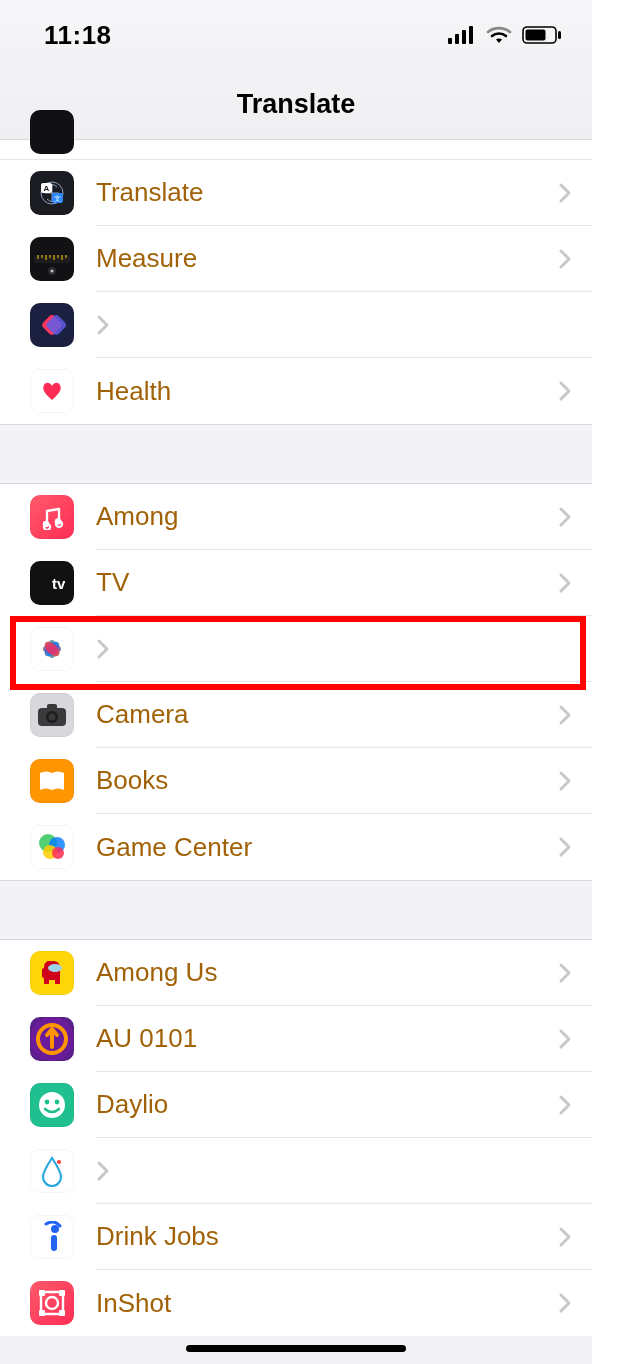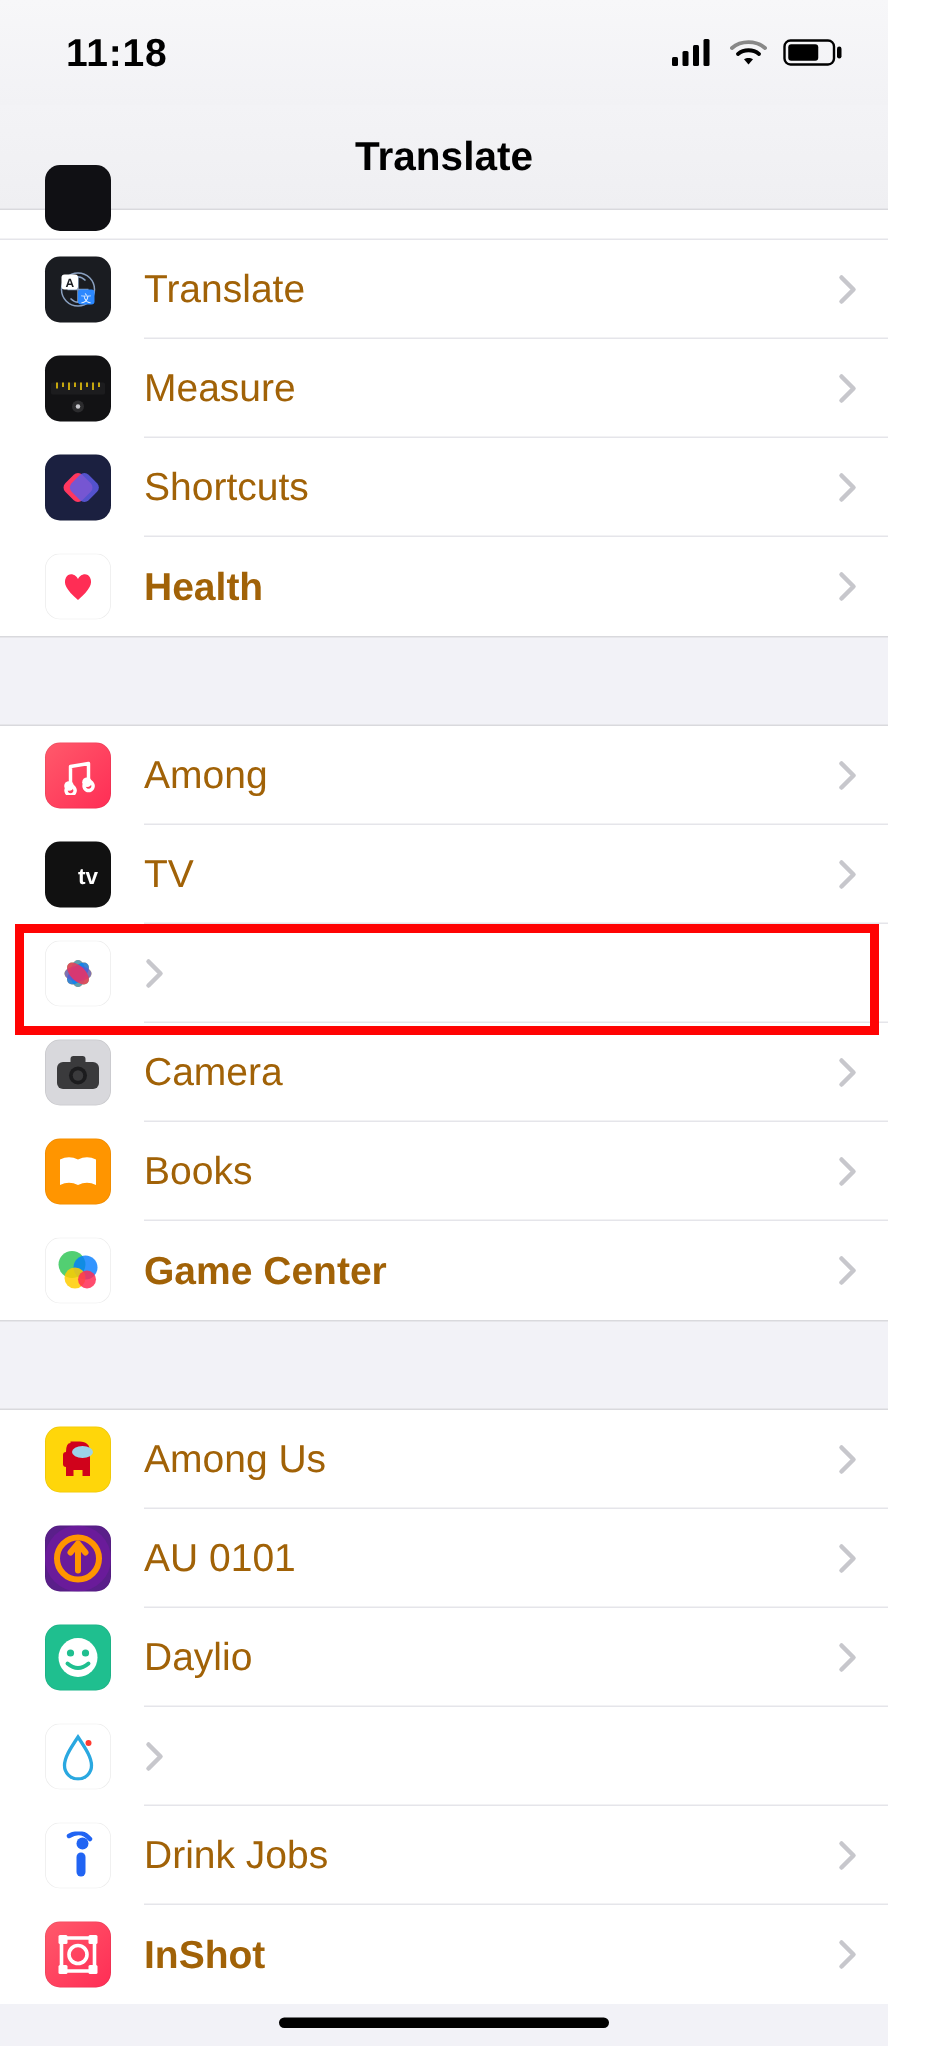--- a/index.html
+++ b/index.html
@@ -10,21 +10,21 @@
   .status-icons { display: flex; align-items: center; gap: 10px; }
   .header { height: 70px; display: flex; align-items: center; justify-content: center; background: linear-gradient(#f3f3f6, #efeff2); border-bottom: 1px solid #d9d9dd; }
   .header .title { font-size: 27px; font-weight: 600; }
   .list { background: #fff; }
   .group-gap { height: 60px; background: #f2f2f7; border-top: 1px solid #d9d9dd; border-bottom: 1px solid #d9d9dd; }
   .cutoff-top { height: 20px; background: #fff; border-bottom: 1px solid #e5e5ea; position: relative; }
   .cutoff-top::before { content: ""; position: absolute; left: 30px; top: -30px; width: 44px; height: 44px; border-radius: 10px; background: #101014; }
   .row { display: flex; align-items: center; height: 66px; padding-left: 30px; position: relative; }
   .row .icon { width: 44px; height: 44px; border-radius: 10px; flex: 0 0 44px; display: flex; align-items: center; justify-content: center; overflow: hidden; box-shadow: 0 0 0 .5px rgba(0,0,0,.08) inset; }
   .row .label-wrap { flex: 1; height: 100%; display: flex; align-items: center; margin-left: 22px; border-bottom: 1px solid #e5e5ea; padding-right: 20px; }
-  .row:last-child .label-wrap { border-bottom: none; font-weight: bold; }
+  .row:last-child .label-wrap { border-bottom: none; }
   .row .label { font-size: 26px; color: #a16207; flex: 1; }
   .chevron { color: #c7c7cc; }
   .highlight { position: absolute; left: 10px; right: 6px; top: 616px; height: 74px; border: 6px solid #ff0303; z-index: 5; pointer-events: none; }
   .home-indicator { position: absolute; bottom: 12px; left: 50%; transform: translateX(-50%); width: 220px; height: 7px; border-radius: 4px; background: #000; }
   
   .bg-translate { background: #1a1c21; }
   .bg-measure { background: #121214; }
   .bg-shortcuts { background: #1b2040; }
   .bg-health { background: #fff; color: #ff2d55; }
   .bg-music { background: linear-gradient(135deg,#ff5a6b,#ff2d55); color:#fff; }
@@ -129,21 +129,20 @@
         </div>
     </div>
     <div class="row">
       <div class="icon bg-shortcuts">
         <svg width="30" height="30" viewBox="0 0 30 30">
             <rect x="7" y="7" width="16" height="16" rx="4" transform="rotate(45 15 15)" fill="#ff375f"></rect>
             <rect x="7" y="7" width="16" height="16" rx="4" transform="rotate(45 15 15) translate(3 -3)" fill="#5e5ce6" opacity=".85"></rect>
           </svg>
       </div>
       <div class="label-wrap">
-          <span class="label">Shortcuts</span>
           <span class="chevron">
             <svg width="14" height="22" viewBox="0 0 14 22">
               <path d="M3 3 L11 11 L3 19" stroke="#c7c7cc" stroke-width="3" fill="none" stroke-linecap="round" stroke-linejoin="round"></path>
             </svg>
           </span>
         </div>
     </div>
     <div class="row">
       <div class="icon bg-health">
         <svg width="26" height="26" viewBox="0 0 26 26">

